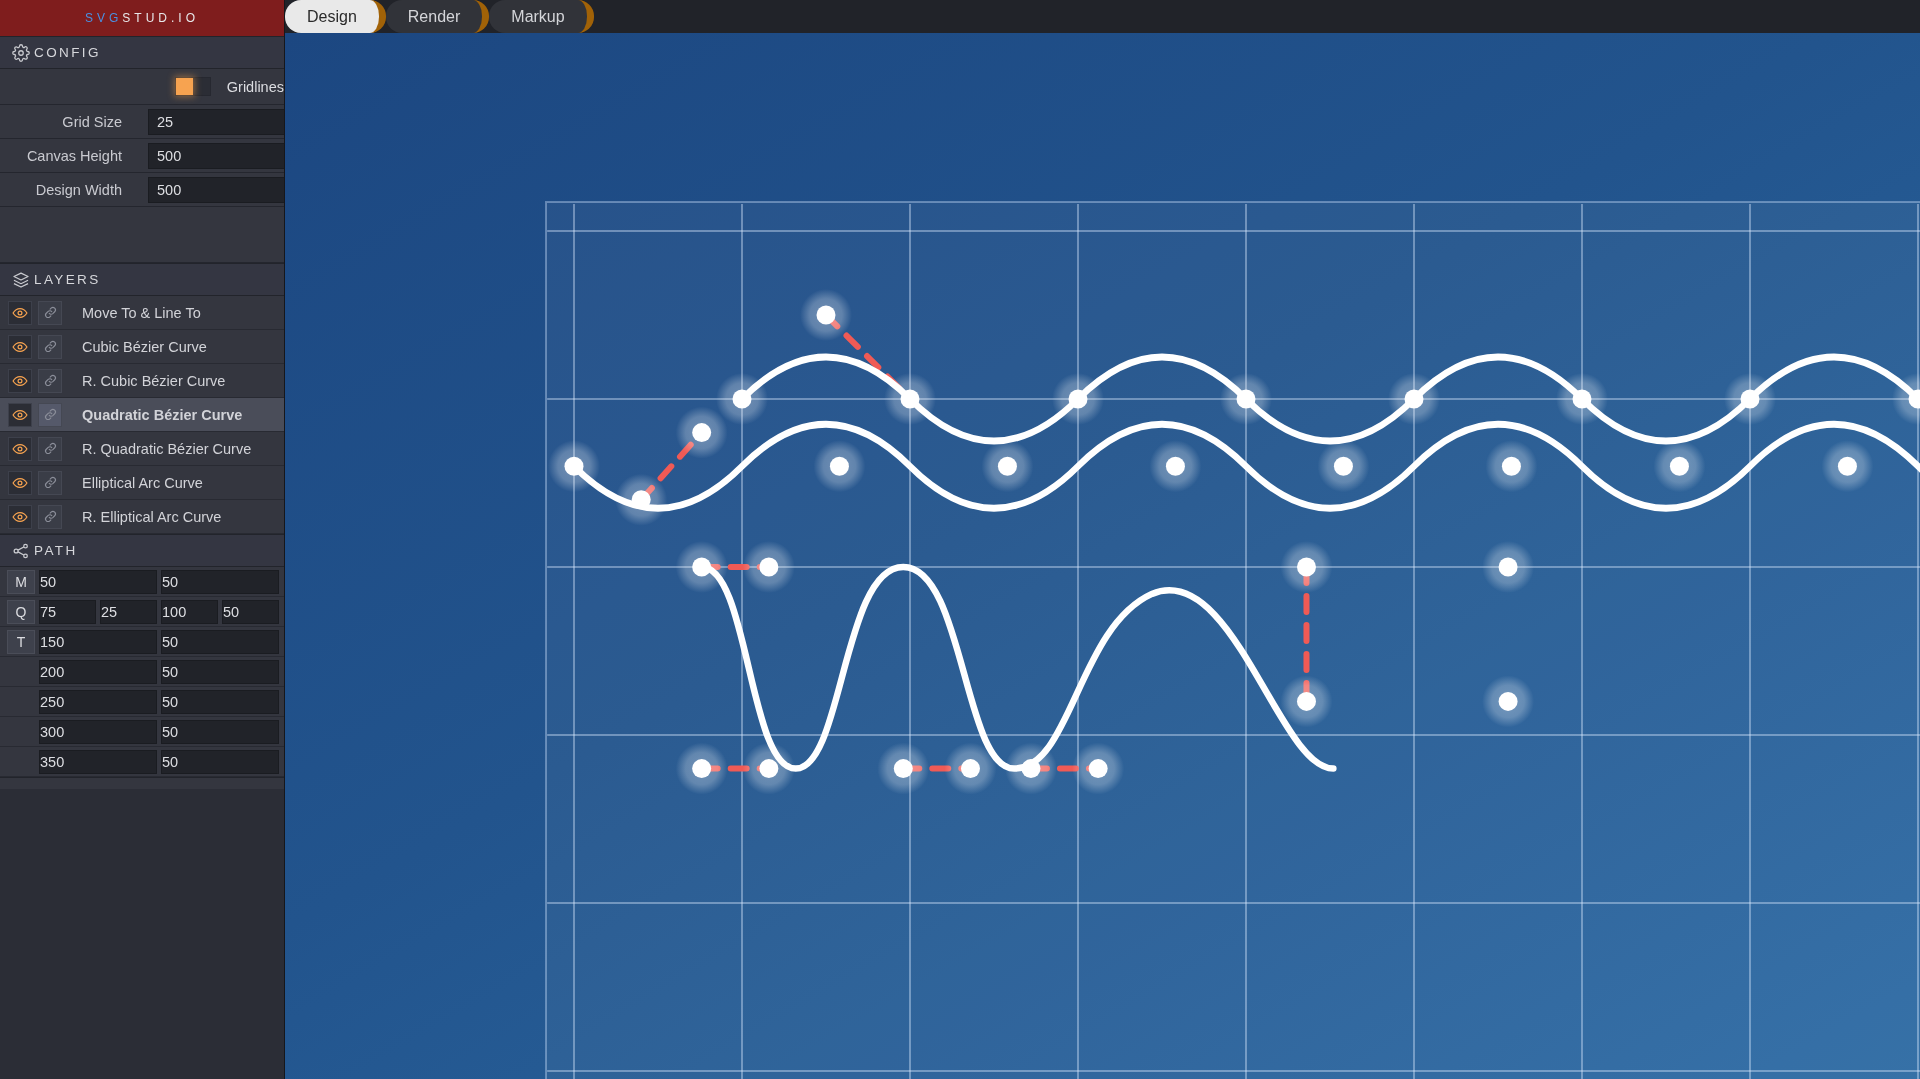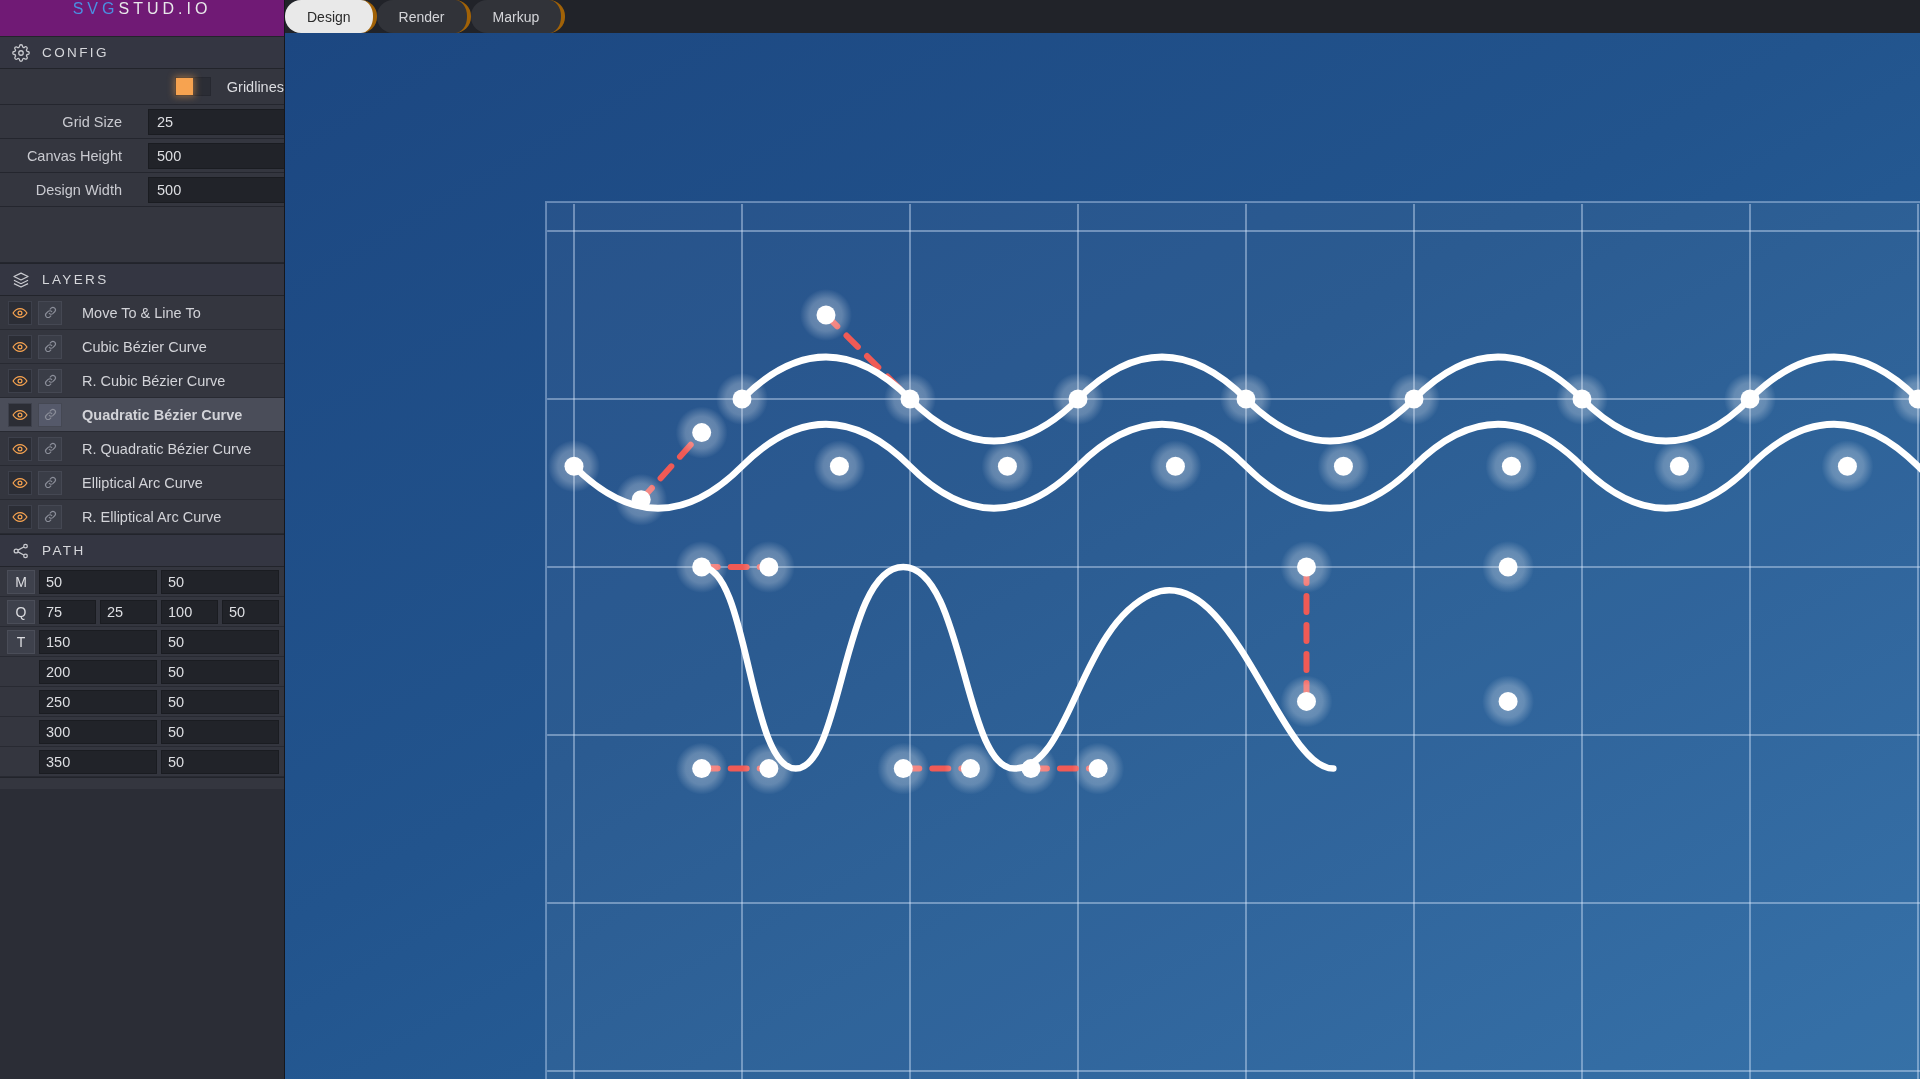--- a/index.html
+++ b/index.html
@@ -16,34 +16,34 @@
   #sidebar {
     width: 285px; height: 1079px;
     background: #2b2d36;
     display: flex; flex-direction: column;
     flex: 0 0 285px;
     overflow: hidden;
     border-right: 1px solid #16171c;
   }
   .brand {
     height: 36px; flex: 0 0 36px;
-    background: #701a75;
-    display: flex; align-items: flex-start; justify-content: center;
+    background: #7f1d1d;
+    display: flex; align-items: center; justify-content: center;
     letter-spacing: 4px;
-    font-size: 16px;
+    font-size: 12px;
   }
   .brand .b1 { color: #4a90e2; }
   .brand .b2 { color: #e8e8ea; }
 
   .section-head {
     height: 33px; flex: 0 0 33px;
     background: #343642;
     display: flex; align-items: center;
     padding-left: 12px;
-    gap: 12px;
+    gap: 4px;
     color: #d6d7db;
     font-size: 13.5px;
     letter-spacing: 2.4px;
     border-bottom: 1px solid #22242b;
     border-top: 1px solid #22242b;
   }
   .section-head .ico { width: 18px; height: 18px; display: block; opacity: .92; }
 
   .row {
     display: flex; align-items: center;
@@ -118,38 +118,38 @@
   .cmd-chip {
     width: 28px; height: 24px; flex: 0 0 28px;
     background: #3e414c; border: 1px solid #4a4d58;
     color: #dcdde1; font-size: 14px;
     display: flex; align-items: center; justify-content: center;
   }
   .cmd-chip.blank { background: transparent; border-color: transparent; }
   .num-input {
     flex: 1 1 0; min-width: 0; height: 24px;
     background: #212329; border: 1px solid #1a1c21;
-    color: #dddee2; font-size: 14.5px; padding: 0 6px;
+    color: #dddee2; font-size: 14.5px; padding: 0 0;
     font-family: "Liberation Sans", sans-serif; outline: none;
   }
   .path-foot { flex: 0 0 12px; background: #34363f; border-top: 1px solid #22242b; }
 
   
   #main { flex: 1 1 auto; display: flex; flex-direction: column; min-width: 0; }
   .tabbar {
     height: 33px; flex: 0 0 33px;
     background: #212329;
     display: flex; align-items: stretch;
   }
   .tab {
     padding: 0 22px;
     display: flex; align-items: center; justify-content: center;
-    font-size: 14px; color: #d4d5d9;
+    font-size: 16px; color: #d4d5d9;
     background: #313339;
-    border-right: 4px solid #a16207;
+    border-right: 7px solid #a16207;
     cursor: pointer;
     border-radius: 16px;
   }
   .tab.active { background: #e9e9e9; color: #2a2a2a; }
 
   .canvas-wrap {
     flex: 1 1 auto; position: relative; overflow: hidden;
     background: linear-gradient(150deg, #1c4781 0%, #22548d 45%, #2d6ba4 100%);
   }
   .canvas-wrap svg { position: absolute; left: 0; top: 0; display: block; }

